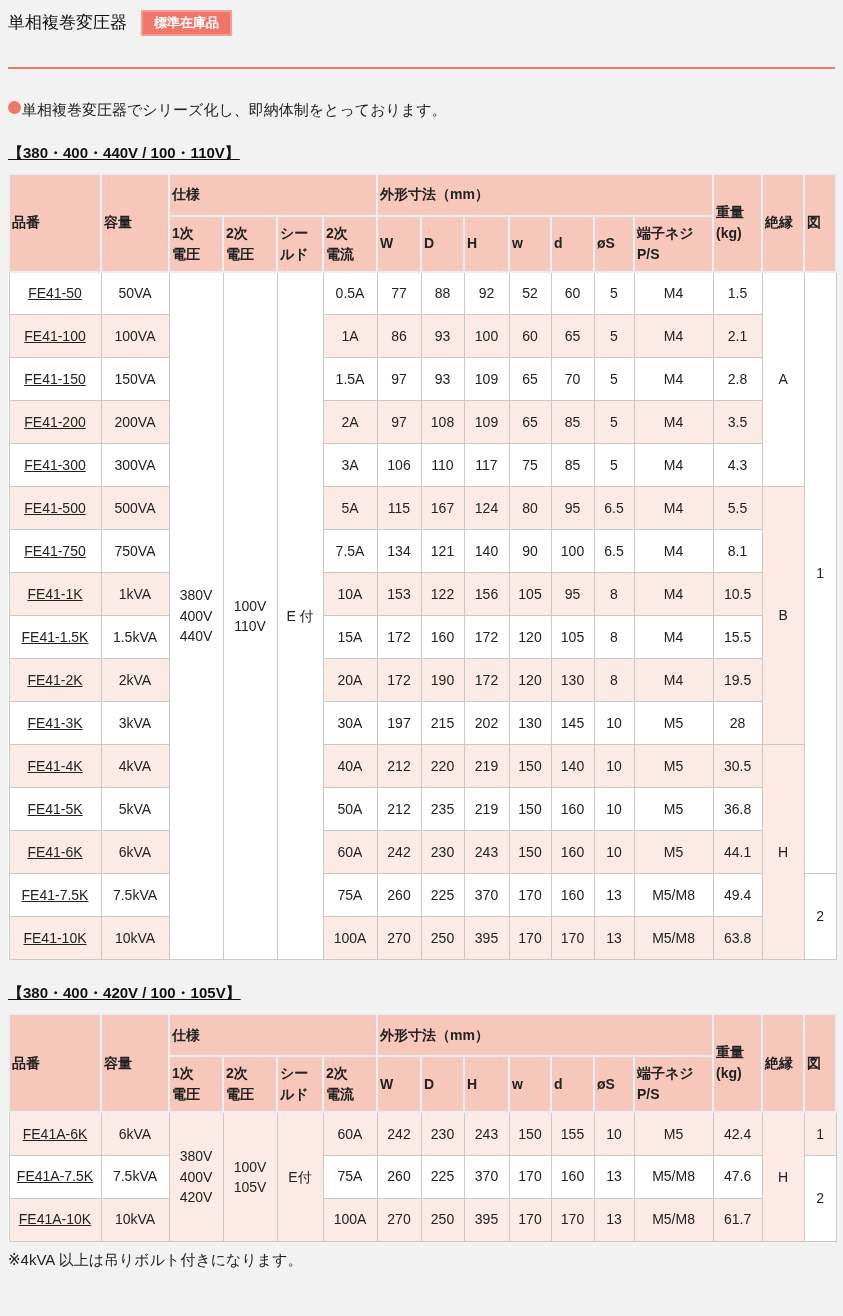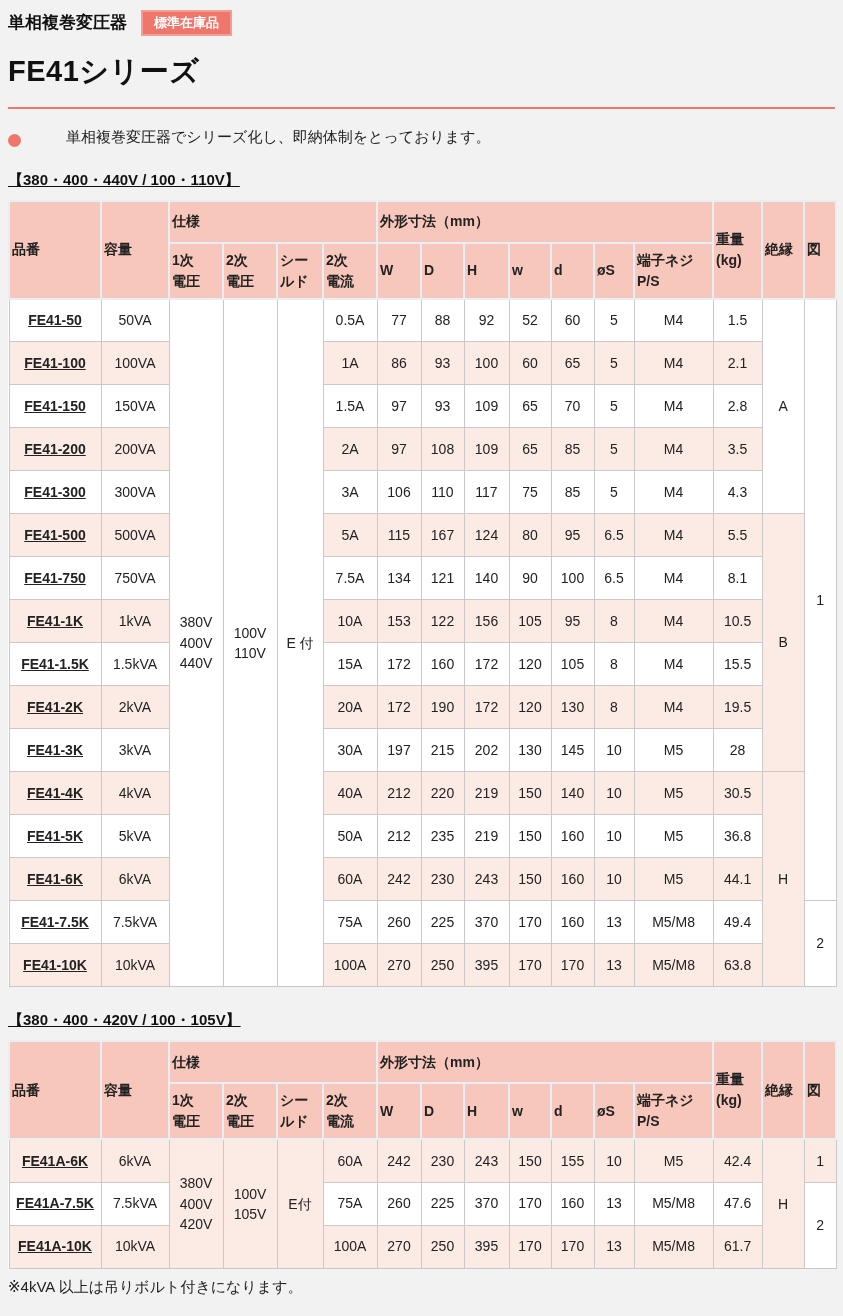--- a/index.html
+++ b/index.html
@@ -14,21 +14,21 @@
   html,body{margin:0;padding:0;}
   body{
     background:var(--page-bg);
     font-family:"Liberation Sans","DejaVu Sans",sans-serif;
     color:#222;
     width:843px;
   }
   .page{width:843px;padding:8px 8px 16px 8px;}
 
   .title-row{display:flex;align-items:center;margin-top:2px;}
-  .page-title{font-size:17px;font-weight:bold;margin:0;color:#111;}
+  .page-title{font-size:17px;font-weight:normal;margin:0;color:#111;}
   .stock-badge{
     margin-left:14px;
     background:var(--accent);
     border:2px solid #f29e95;
     color:#fff;
     font-size:13px;
     font-weight:bold;
     padding:3px 11px;
     line-height:1.2;
   }
@@ -40,21 +40,21 @@
     color:var(--accent);
     border:2px solid var(--accent);
     font-size:22px;
     padding:2px 20px;
     background:#fbfbfb;
     line-height:1.3;
   }
 
   .accent-rule{border:none;border-top:2px solid var(--accent);margin:15px 0 0 0;}
 
-  .intro{font-size:15px;margin:19px 0 0 0;display:flex;align-items:flex-end;color:#222;gap:44px;}
+  .intro{font-size:15px;margin:32px 0 0 0;display:flex;align-items:flex-start;color:#222;}
   .bullet{width:13px;height:13px;border-radius:50%;background:var(--accent);display:inline-block;flex:none;margin-right:1px;}
 
   .section-title{font-size:15px;font-weight:bold;margin:24px 0 10px 0;color:#111;text-decoration:underline;}
 
   table{
     border-collapse:collapse;
     table-layout:fixed;
     width:827px;
     background:#fff;
     border:1px solid var(--border);
@@ -76,36 +76,35 @@
     text-align:center;
     font-size:14px;
     height:43px;
     padding:0 2px;
     background:#fff;
     line-height:1.45;
     color:#222;
   }
   tr.alt td{background:var(--stripe-bg);}
   td.merged{background:#fff;}
-  td a{color:#222;text-decoration:underline;font-weight:bold;}
+  td a{color:#222;text-decoration:underline;}
 
   .footnote{font-size:15px;margin:9px 0 0 0;color:#222;}
 </style>
 </head>
 <body>
 
 <div class="page">
 
   <div class="title-row">
     <h1 class="page-title">単相複巻変圧器</h1>
     <span class="stock-badge">標準在庫品</span>
   </div>
 
   <div class="series-row">
-    <h2 class="series-title">FE41シリーズ</h2>
   </div>
 
   <hr class="accent-rule">
 
   <p class="intro">
     <span class="bullet"></span>
     <span>単相複巻変圧器でシリーズ化し、即納体制をとっております。</span>
   </p>
 
   <div id="tables">

